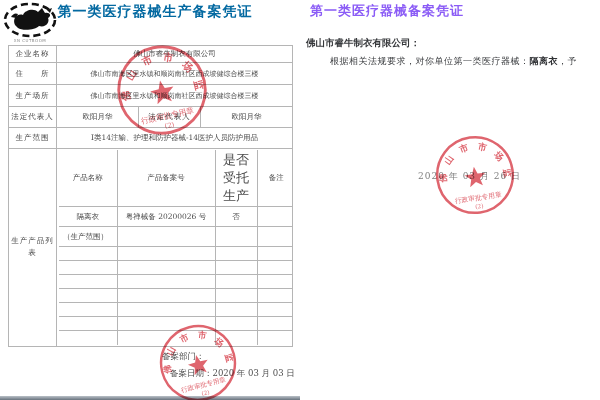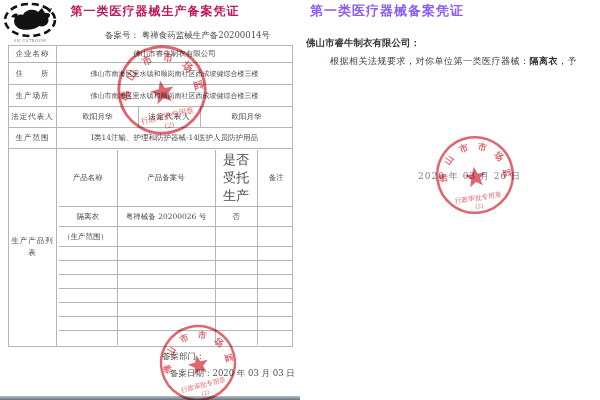--- a/index.html
+++ b/index.html
@@ -1,22 +1,22 @@
 <!DOCTYPE html>
 <html><head>
 <meta charset="utf-8">
 <style>
   html,body{margin:0;padding:0;}
   .page{position:relative;width:600px;height:400px;background:#ffffff;overflow:hidden;
         font-family:"DejaVu Serif","Liberation Serif",serif;color:#3f3f3f;}
   .abs{position:absolute;}
 
   
-  .l-title{left:40px;top:3px;width:230px;text-align:center;font-size:12px;font-weight:bold;
-           color:#be185d;letter-spacing:1px;}
+  .l-title{left:40px;top:3px;width:230px;text-align:center;font-size:14px;font-weight:bold;
+           color:#0369a1;letter-spacing:1px;}
   .l-recno{left:80px;top:30px;width:215px;text-align:center;font-size:8.5px;color:#4c4c4c;}
   .logo{left:3px;top:2px;width:54px;height:38px;}
   .logo-cap{left:6px;top:38px;width:48px;text-align:center;font-size:4px;color:#8a8a8a;
             letter-spacing:.5px;font-family:"DejaVu Sans","Liberation Sans",sans-serif;}
 
   table.cert{position:absolute;left:8px;top:45px;width:284px;border-collapse:collapse;
              table-layout:fixed;font-size:7.5px;color:#4a4a4a;}
   table.cert td{border:1px solid #b5b5b5;text-align:center;vertical-align:middle;
                 padding:1px 2px;overflow:hidden;white-space:nowrap;}
   td.lbl{letter-spacing:1px;margin-left:28px;}
@@ -58,21 +58,20 @@
       <ellipse cx="27" cy="18" rx="25" ry="16" fill="none" stroke="#111" stroke-width="2.6" stroke-dasharray="7 4"></ellipse>
       <path fill="#111" d="M12 23 C9 17 14 11 20 13 C22 8 31 6 35 10 L39 6 L42 11
             C47 10 49 14 45 16 C47 20 43 26 36 24 C33 28 19 29 15 26 Z"></path>
       <path fill="#111" d="M8 15 q3 -5 7 -3 l-2 4 z"></path>
       <path fill="#111" d="M44 8 l5 -2 -2 5 z"></path>
     </svg>
   </div>
   <div class="abs logo-cap">XN CUTBOOM</div>
 
   <div class="abs l-title">第一类医疗器械生产备案凭证</div>
-  <div class="abs l-recno">备案号： 粤禅食药监械生产备20200014号</div>
 
   <table class="cert">
     <colgroup>
         <col style="width:48px">
         <col style="width:82px">
         <col style="width:62px">
         <col style="width:92px">
       </colgroup>
     <tbody>
         <tr style="height:17px">

